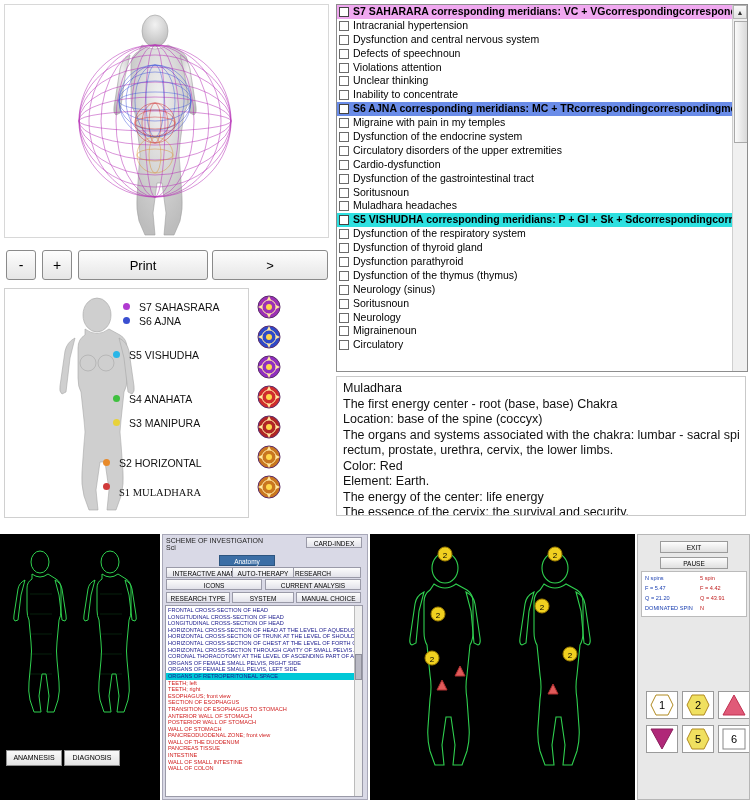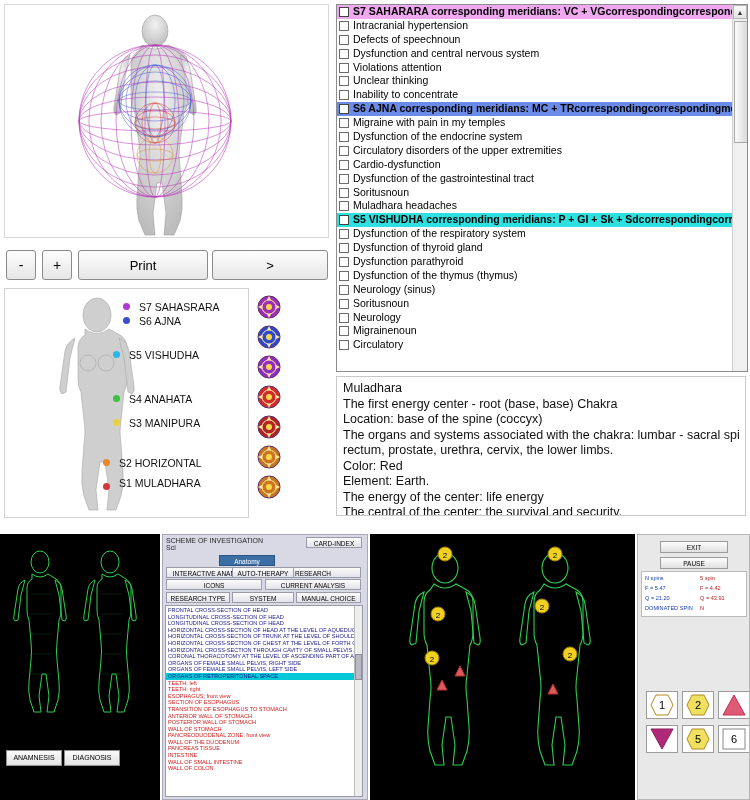--- a/index.html
+++ b/index.html
@@ -234,21 +234,21 @@
         <div class="chakra-label" style="left: 134px; top: 26px;">S6 AJNA</div>
         <div class="chakra-dot" style="left: 108px; top: 62px; background: rgb(41, 182, 232);"></div>
         <div class="chakra-label" style="left: 124px; top: 60px;">S5 VISHUDHA</div>
         <div class="chakra-dot" style="left: 108px; top: 106px; background: rgb(63, 192, 63);"></div>
         <div class="chakra-label" style="left: 124px; top: 104px;">S4 ANAHATA</div>
         <div class="chakra-dot" style="left: 108px; top: 130px; background: rgb(232, 210, 58);"></div>
         <div class="chakra-label" style="left: 124px; top: 128px;">S3 MANIPURA</div>
         <div class="chakra-dot" style="left: 98px; top: 170px; background: rgb(232, 138, 42);"></div>
         <div class="chakra-label" style="left: 114px; top: 168px;">S2 HORIZONTAL</div>
         <div class="chakra-dot" style="left: 98px; top: 194px; background: rgb(208, 58, 58);"></div>
-        <div class="chakra-label" style="left: 114px; top: 188px;">S1 MULADHARA</div>
+        <div class="chakra-label" style="left: 114px; top: 198px; font-family: Liberation Serif, serif;">S1 MULADHARA</div>
       </div>
   </div>
 
   <div class="chakra-icons">
       <div class="chakra-icon" style="top: 6px;">
         <svg width="24" height="24" viewBox="0 0 24 24">
           <circle cx="12" cy="12" r="11" fill="#9b30b5" stroke="#5a2a6a" stroke-width="1"></circle>
           <circle cx="12" cy="12" r="7" fill="none" stroke="#ffe8a0" stroke-width="1"></circle>
           <circle cx="12" cy="12" r="3" fill="#ffd84a"></circle>
           <path d="M12 1 L14 5 L10 5 Z M12 23 L14 19 L10 19 Z M1 12 L5 10 L5 14 Z M23 12 L19 10 L19 14 Z" fill="#ffe8a0"></path>
@@ -309,25 +309,25 @@
         <div class="row header" style="background: rgb(240, 168, 240);">
           <span class="cb"></span>
           <span>S7 SAHARARA corresponding meridians: VC + VGcorrespondingcorrespondingmeridia</span>
         </div>
         <div class="row">
           <span class="cb"></span>
           <span>Intracranial hypertension</span>
         </div>
         <div class="row">
           <span class="cb"></span>
+          <span>Dysfunction and central nervous system</span>
+        </div>
+        <div class="row">
+          <span class="cb"></span>
           <span>Defects of speechnoun</span>
-        </div>
-        <div class="row">
-          <span class="cb"></span>
-          <span>Dysfunction and central nervous system</span>
         </div>
         <div class="row">
           <span class="cb"></span>
           <span>Violations attention</span>
         </div>
         <div class="row">
           <span class="cb"></span>
           <span>Unclear thinking</span>
         </div>
         <div class="row">
@@ -416,21 +416,21 @@
 
   <div class="desc">
       <div>Muladhara</div>
       <div>The first energy center - root (base, base) Chakra</div>
       <div>Location: base of the spine (coccyx)</div>
       <div>The organs and systems associated with the chakra: lumbar - sacral spine,</div>
       <div>rectum, prostate, urethra, cervix, the lower limbs.</div>
       <div>Color: Red</div>
       <div>Element: Earth.</div>
       <div>The energy of the center: life energy</div>
-      <div>The central of the center: the survival and security.</div>
+      <div>The essence of the cervix: the survival and security.</div>
     </div>
 
   <div class="bottom">
 
     <div class="panel-a">
       <svg width="160" height="266" viewBox="0 0 160 266">
         <rect x="0" y="0" width="160" height="266" fill="#000000"></rect>
         <g fill="none" stroke="#2fd04f" stroke-width="1">
           <ellipse cx="40" cy="28" rx="9" ry="11"></ellipse>
           <path d="M32 40 q8 6 16 0 l8 5 q5 3 5 9 l0 22 q0 6 -2 10 l-2 22 q-1 9 0 18 l2 22 q1 9 -1 18 l-4 12 l-7 0 l2 -16 l-3 -22 l-4 0 l-3 22 l2 16 l-7 0 l-4 -12 q-2 -9 -1 -18 l2 -22 q1 -9 0 -18 l-2 -22 q-2 -4 -2 -10 l0 -22 q0 -6 5 -9 z"></path>

